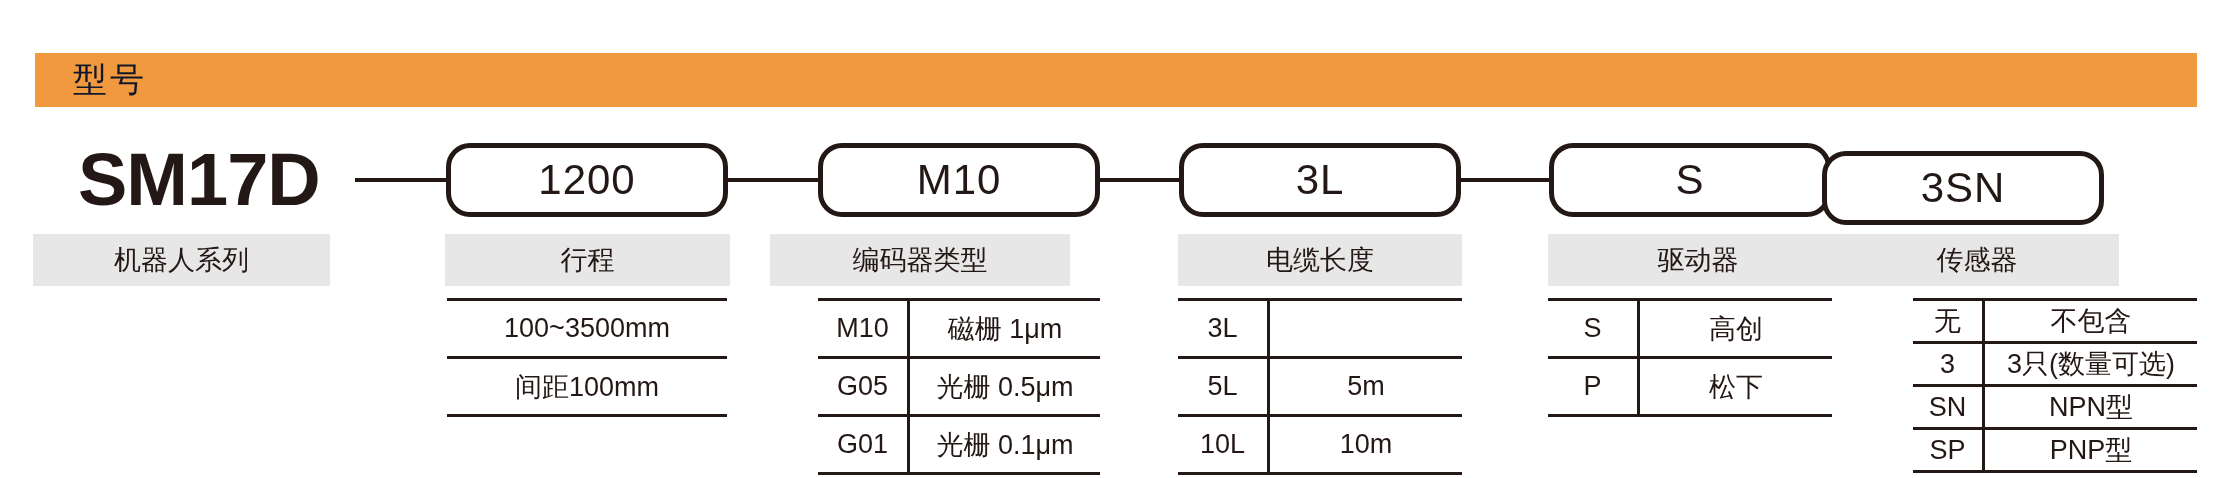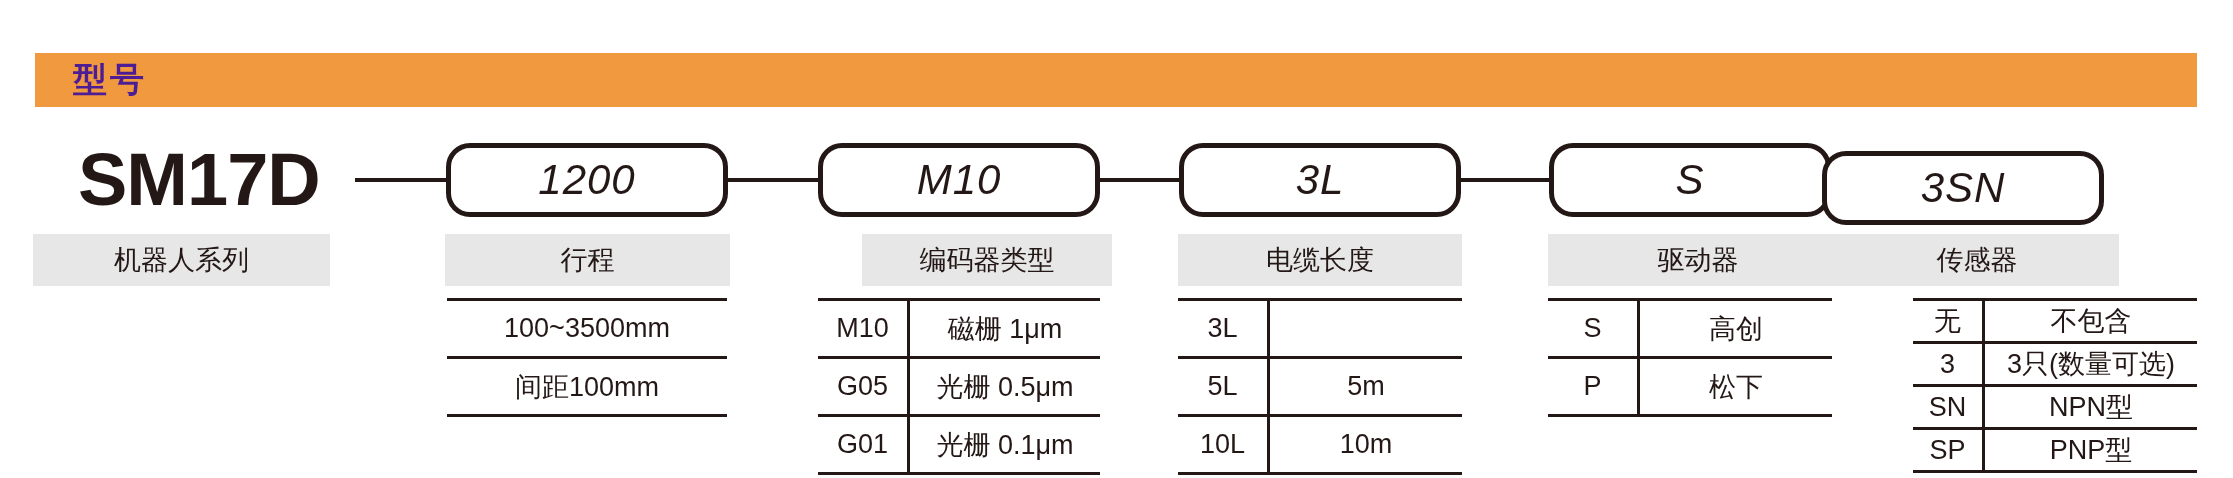--- a/index.html
+++ b/index.html
@@ -5,42 +5,42 @@
   html,body { margin:0; padding:0; background:#ffffff; }
   .canvas {
     position:relative; width:2233px; height:478px; background:#ffffff;
     font-family:"Liberation Sans", sans-serif; color:#231815; overflow:hidden;
   }
   .title-bar {
     position:absolute; left:35px; top:53px; width:2162px; height:54px;
     background:#F0993E; display:flex; align-items:center;
   }
   .title-text {
-    color:#4c1d95; font-size:34px; font-weight:bold; margin-left:38px; letter-spacing:3px;
+    color:#0f172a; font-size:34px; font-weight:normal; margin-left:38px; letter-spacing:3px;
   }
   .series-name {
     position:absolute; left:78px; top:138px; height:84px; line-height:84px;
     font-size:74px; font-weight:bold; letter-spacing:-1px; color:#231815;
   }
   .connector {
     position:absolute; left:355px; top:178px; width:1706px; height:4px; background:#231815;
   }
   .model-box {
     position:absolute; top:143px; width:282px; height:74px; box-sizing:border-box;
     background:#ffffff; border:5px solid #231815; border-radius:24px;
     display:flex; align-items:center; justify-content:center;
-    font-size:42px; font-weight:400; letter-spacing:1px;font-style:italic;
+    font-size:42px; font-weight:400; letter-spacing:1px;
   }
   .box-1{left:446px;} .box-2{left:818px;} .box-3{left:1179px;} .box-4{left:1549px;} .box-5{left:1822px;margin-top:8px;}
   .col-label {
     position:absolute; top:234px; height:52px; background:#E7E7E7;
     display:flex; align-items:center; justify-content:center; font-size:27px;
   }
   .label-1{left:33px;width:297px;} .label-2{left:445px;width:285px;text-align:right;}
-  .label-3{left:862px;width:250px;} .label-4{left:1178px;width:284px;}
+  .label-3{left:770px;width:300px;} .label-4{left:1178px;width:284px;}
   .label-5{left:1548px;width:284px;padding-left:8px;} .label-6{left:1835px;width:284px;}
   .opt-table {
     position:absolute; top:298px; border-top:3px solid #231815; box-sizing:border-box;
   }
   .trow {
     box-sizing:border-box; height:58px; border-bottom:3px solid #231815;
     display:flex; align-items:stretch; font-size:27px;
   }
   .cell-code {
     width:92px; box-sizing:border-box; border-right:3px solid #231815;

